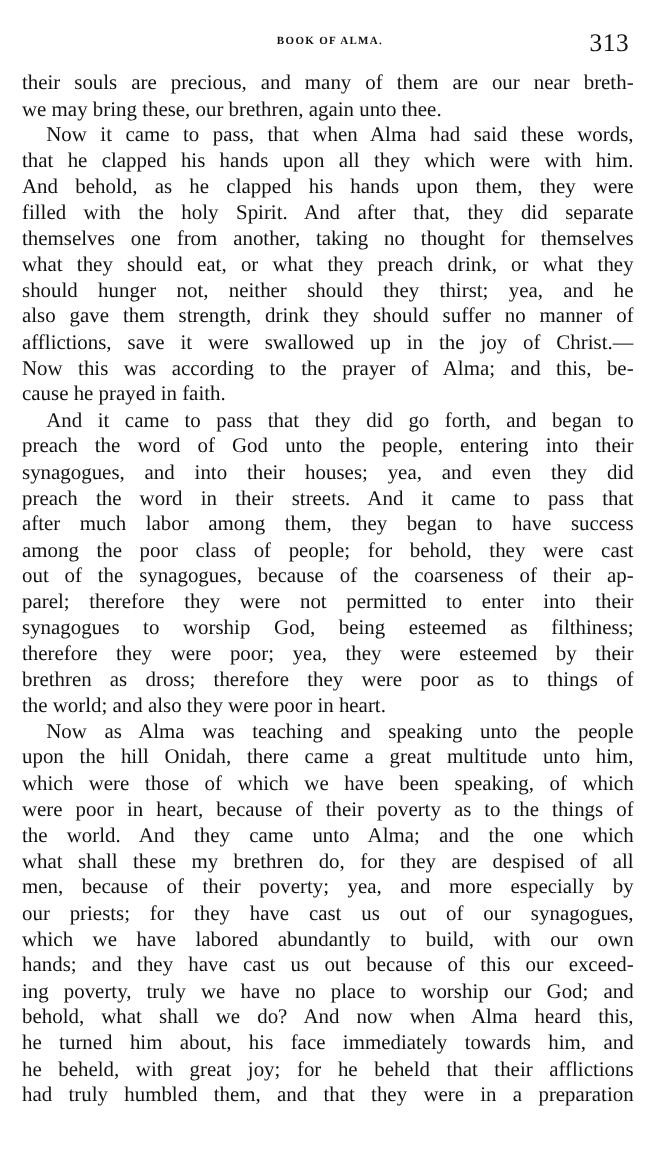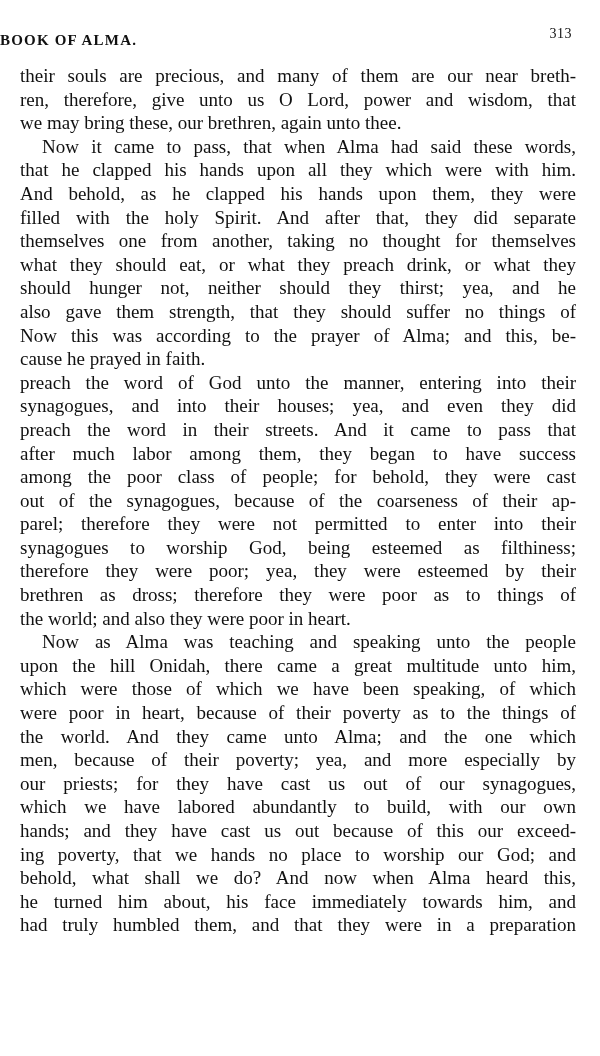--- a/index.html
+++ b/index.html
@@ -27,31 +27,31 @@
       top: 26px;
       left: 0;
       width: 600px;
       height: 24px;
     }
     .head-title {
       position: absolute;
       left: 0;
       width: 600px;
       top: 6px;
-      text-align: left;
-      font-size: 15px;
+      text-align: center;
+      font-size: 10px;
       font-weight: bold;
       letter-spacing: 1.2px;
       font-variant: small-caps;
     }
     .page-number {
       position: absolute;
       right: 28px;
       top: 0;
-      font-size: 14px;
+      font-size: 23px;
       letter-spacing: 0.5px;
     }
     .body-text {
       position: absolute;
       left: 20px;
       top: 64px;
       width: 556px;
     }
     .line {
       display: block;
@@ -74,50 +74,53 @@
 <body>
 
 <div class="page">
   <div class="running-head">
     <span class="head-title">BOOK OF ALMA.</span>
     <span class="page-number">313</span>
   </div>
 
   <div class="body-text" id="body-text">
       <span class="line">their souls are precious, and many of them are our near breth-</span>
-      <span class="line">ren, therefore, give unto us O Lord, power and wisdom, that</span>
       <span class="line last">we may bring these, our brethren, again unto thee.</span>
       <span class="line indent">Now it came to pass, that when Alma had said these words,</span>
       <span class="line">that he clapped his hands upon all they which were with him.</span>
       <span class="line">And behold, as he clapped his hands upon them, they were</span>
       <span class="line">filled with the holy Spirit. And after that, they did separate</span>
       <span class="line">themselves one from another, taking no thought for themselves</span>
       <span class="line">what they should eat, or what they preach drink, or what they</span>
       <span class="line">should hunger not, neither should they thirst; yea, and he</span>
-      <span class="line">also gave them strength, that they should suffer no things of</span>
+      <span class="line">also gave them strength, drink they should suffer no manner of</span>
+      <span class="line">afflictions, save it were swallowed up in the joy of Christ.—</span>
       <span class="line">Now this was according to the prayer of Alma; and this, be-</span>
       <span class="line last">cause he prayed in faith.</span>
-      <span class="line">preach the word of God unto the manner, entering into their</span>
+      <span class="line indent">And it came to pass that they did go forth, and began to</span>
+      <span class="line">preach the word of God unto the people, entering into their</span>
       <span class="line">synagogues, and into their houses; yea, and even they did</span>
       <span class="line">preach the word in their streets. And it came to pass that</span>
       <span class="line">after much labor among them, they began to have success</span>
       <span class="line">among the poor class of people; for behold, they were cast</span>
       <span class="line">out of the synagogues, because of the coarseness of their ap-</span>
       <span class="line">parel; therefore they were not permitted to enter into their</span>
       <span class="line">synagogues to worship God, being esteemed as filthiness;</span>
       <span class="line">therefore they were poor; yea, they were esteemed by their</span>
       <span class="line">brethren as dross; therefore they were poor as to things of</span>
       <span class="line last">the world; and also they were poor in heart.</span>
       <span class="line indent">Now as Alma was teaching and speaking unto the people</span>
       <span class="line">upon the hill Onidah, there came a great multitude unto him,</span>
       <span class="line">which were those of which we have been speaking, of which</span>
       <span class="line">were poor in heart, because of their poverty as to the things of</span>
       <span class="line">the world. And they came unto Alma; and the one which</span>
+      <span class="line">what shall these my brethren do, for they are despised of all</span>
       <span class="line">men, because of their poverty; yea, and more especially by</span>
       <span class="line">our priests; for they have cast us out of our synagogues,</span>
       <span class="line">which we have labored abundantly to build, with our own</span>
       <span class="line">hands; and they have cast us out because of this our exceed-</span>
-      <span class="line">ing poverty, that we hands no place to worship our God; and</span>
+      <span class="line">ing poverty, truly we have no place to worship our God; and</span>
       <span class="line">behold, what shall we do? And now when Alma heard this,</span>
       <span class="line">he turned him about, his face immediately towards him, and</span>
+      <span class="line">he beheld, with great joy; for he beheld that their afflictions</span>
       <span class="line">had truly humbled them, and that they were in a preparation</span>
     </div>
 </div>
 
 </body></html>

